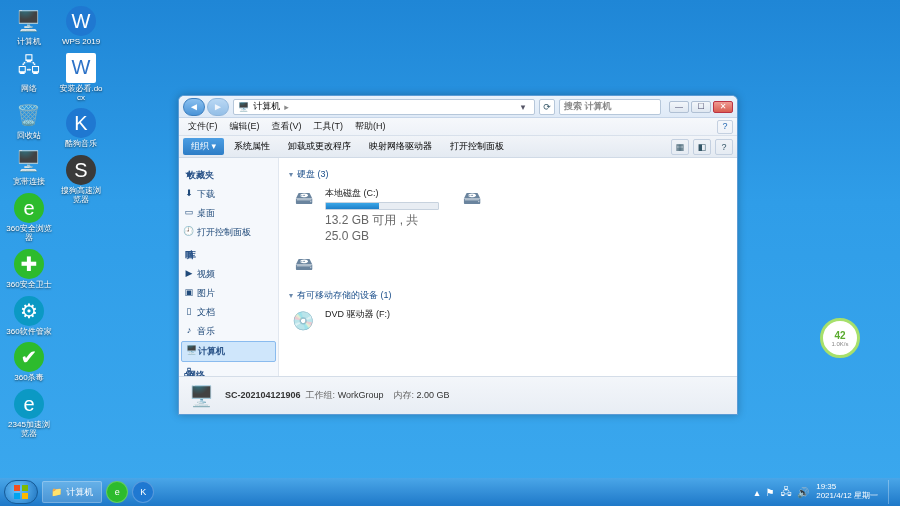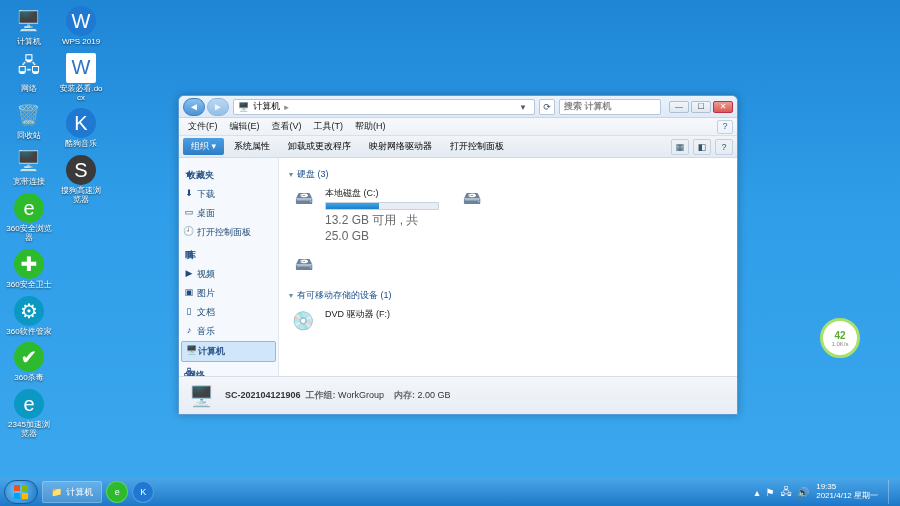--- a/index.html
+++ b/index.html
@@ -59,21 +59,21 @@
 .drive .dico { width: 30px; height: 26px; display: flex; align-items: center; justify-content: center; font-size: 18px; color: #6a849e; }
 .drive .dinfo { flex: 1; }
 .drive .dname { font-size: 9px; color: #222; margin-bottom: 2px; }
 .drive .bar { height: 8px; background: #e8edf3; border: 1px solid #c7d2de; border-radius: 1px; overflow: hidden; }
 .drive .fill { height: 100%; background: linear-gradient(#3aa7e8,#1e7fc9); }
 .drive .sub { font-size: 12px; color: #666; margin-top: 2px; }
 
 .details { height: 38px; background: linear-gradient(#f3f6fa,#e8edf4); border-top: 1px solid #d4dde8; display: flex; align-items: center; padding: 4px 8px; gap: 8px; font-size: 9px; color: #333; }
 .details .thumb { width: 30px; height: 28px; display: flex; align-items: center; justify-content: center; font-size: 20px; color: #5a6f88; }
 .details .lines { display: flex; flex-direction: column; gap: 1px; }
-.details .k { color: #666; font-weight: bold; }
+.details .k { color: #666; }
 
 .taskbar { position: absolute; bottom: 0; left: 0; width: 100%; height: 28px; background: linear-gradient(#4aa6e8,#1e78c8); display: flex; align-items: center; padding: 0 4px; gap: 4px; }
 .start { width: 34px; height: 24px; border-radius: 12px; background: radial-gradient(circle at 40% 40%, #6dc5ff, #1d72bd); border: 1px solid #155a96; display: flex; align-items: center; justify-content: center; }
 .start svg { width: 16px; height: 16px; }
 .task { height: 22px; padding: 0 8px; background: rgba(255,255,255,.18); border: 1px solid rgba(255,255,255,.25); border-radius: 2px; display: flex; align-items: center; gap: 4px; color: #fff; font-size: 9px; }
 .tray { margin-left: auto; display: flex; align-items: center; gap: 6px; color: #fff; font-size: 8px; }
 .tray .clock { text-align: left; line-height: 1.1; }
 .tray .ic { font-size: 10px; }
 .showdesk { width: 8px; height: 24px; border-left: 1px solid rgba(255,255,255,.3); margin-left: 4px; }
 

